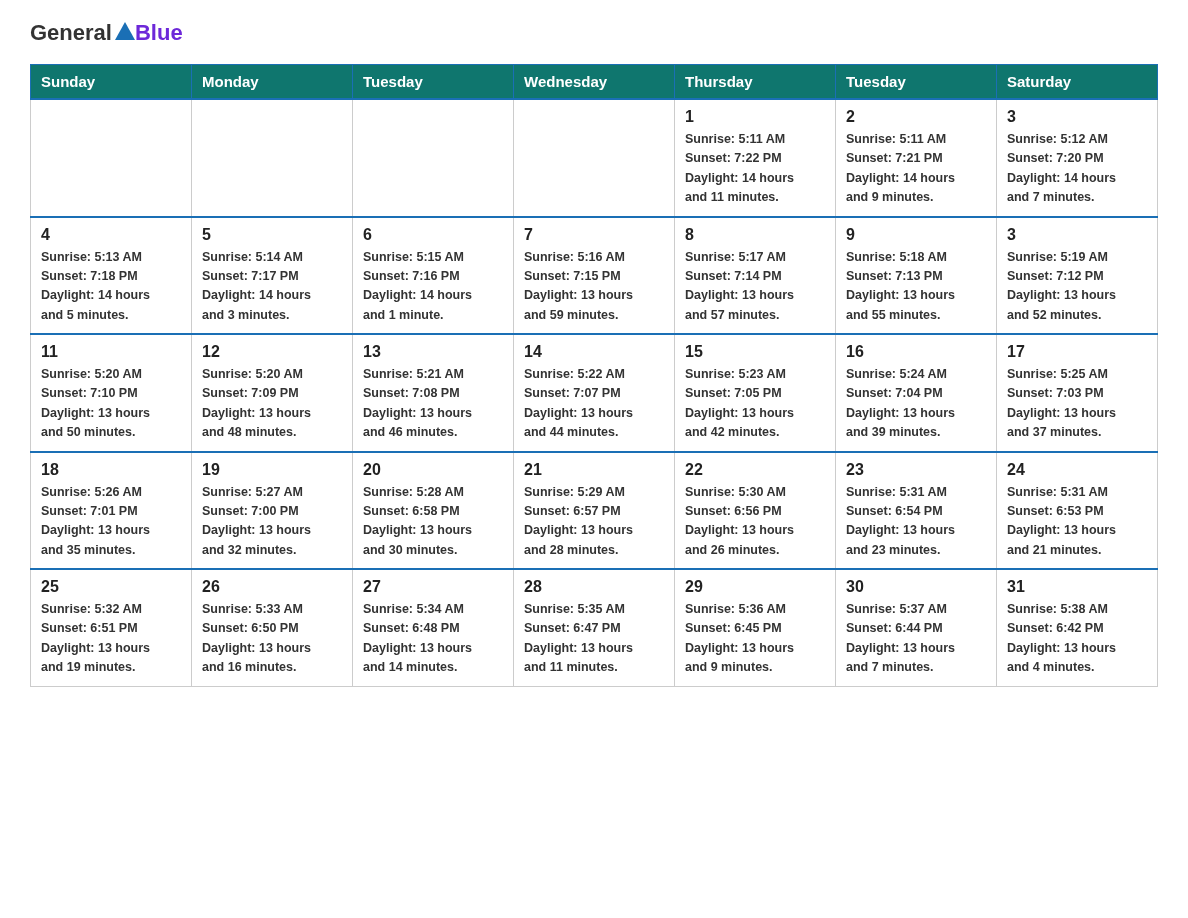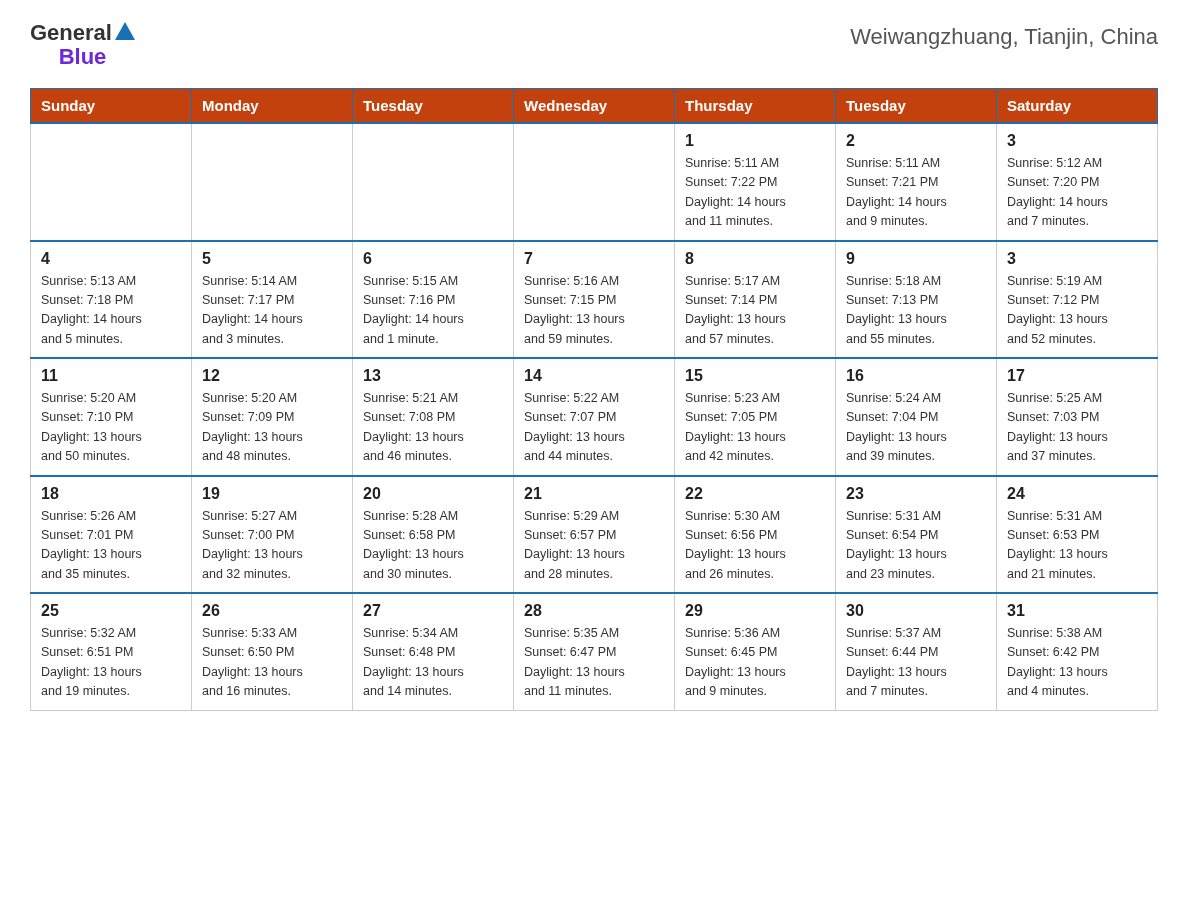--- a/index.html
+++ b/index.html
@@ -11,22 +11,22 @@
       min-height: 918px;
     }
     .header {
       display: flex;
       justify-content: space-between;
       align-items: flex-start;
       margin-bottom: 18px;
     }
     .logo {
       display: flex;
-      flex-direction: column;
-      align-items: center;
+      flex-direction: row;
+      align-items: flex-end;
     }
     .logo-text {
       display: flex;
       align-items: center;
       font-size: 22px;
       font-weight: bold;
       color: #333;
     }
     .logo-general { color: #333; }
     .logo-blue { color: #6d28d9; }
@@ -50,21 +50,21 @@
     .location {
       font-size: 22px;
       color: #555;
       margin-top: 4px;
     }
     .calendar {
       width: 100%;
       border-collapse: collapse;
     }
     .calendar thead th {
-      background-color: #c2410c;
+      background-color: #0f766e;
       color: #ffffff;
       font-size: 15px;
       font-weight: bold;
       padding: 8px 10px;
       text-align: left;
       border: 1px solid #1a6fb5;
     }
     .calendar tbody td {
       vertical-align: top;
       padding: 8px 10px;
@@ -78,20 +78,21 @@
       font-size: 16px;
       font-weight: bold;
       color: #222;
       margin-bottom: 4px;
       display: block;
     }
     .day-info {
       color: #333;
       font-size: 12.5px;
       line-height: 1.55;
+      font-weight: bold;
     }
     .empty-cell {
       background: #fff;
     }
     tbody tr td {
       border-top: 2px solid #1a6fb5;
     }
     tbody tr td + td {
       border-top: 2px solid #1a6fb5;
     }
@@ -108,21 +109,20 @@
 
 <div class="header">
   <div class="logo">
     <div class="logo-text">
       <span class="logo-general">General</span>
       <div class="logo-triangle"></div>
     </div>
     <span class="logo-blue" style="font-size:22px;font-weight:bold;margin-top:-2px;">Blue</span>
   </div>
   <div class="title-section">
-    <div class="location">Weiwangzhuang, Tianjin, China</div>
   </div>
 </div>
 
 <table class="calendar">
   <thead>
     <tr>
     <th>Sunday</th>
         <th>Monday</th>
         <th>Tuesday</th>
         <th>Wednesday</th>

